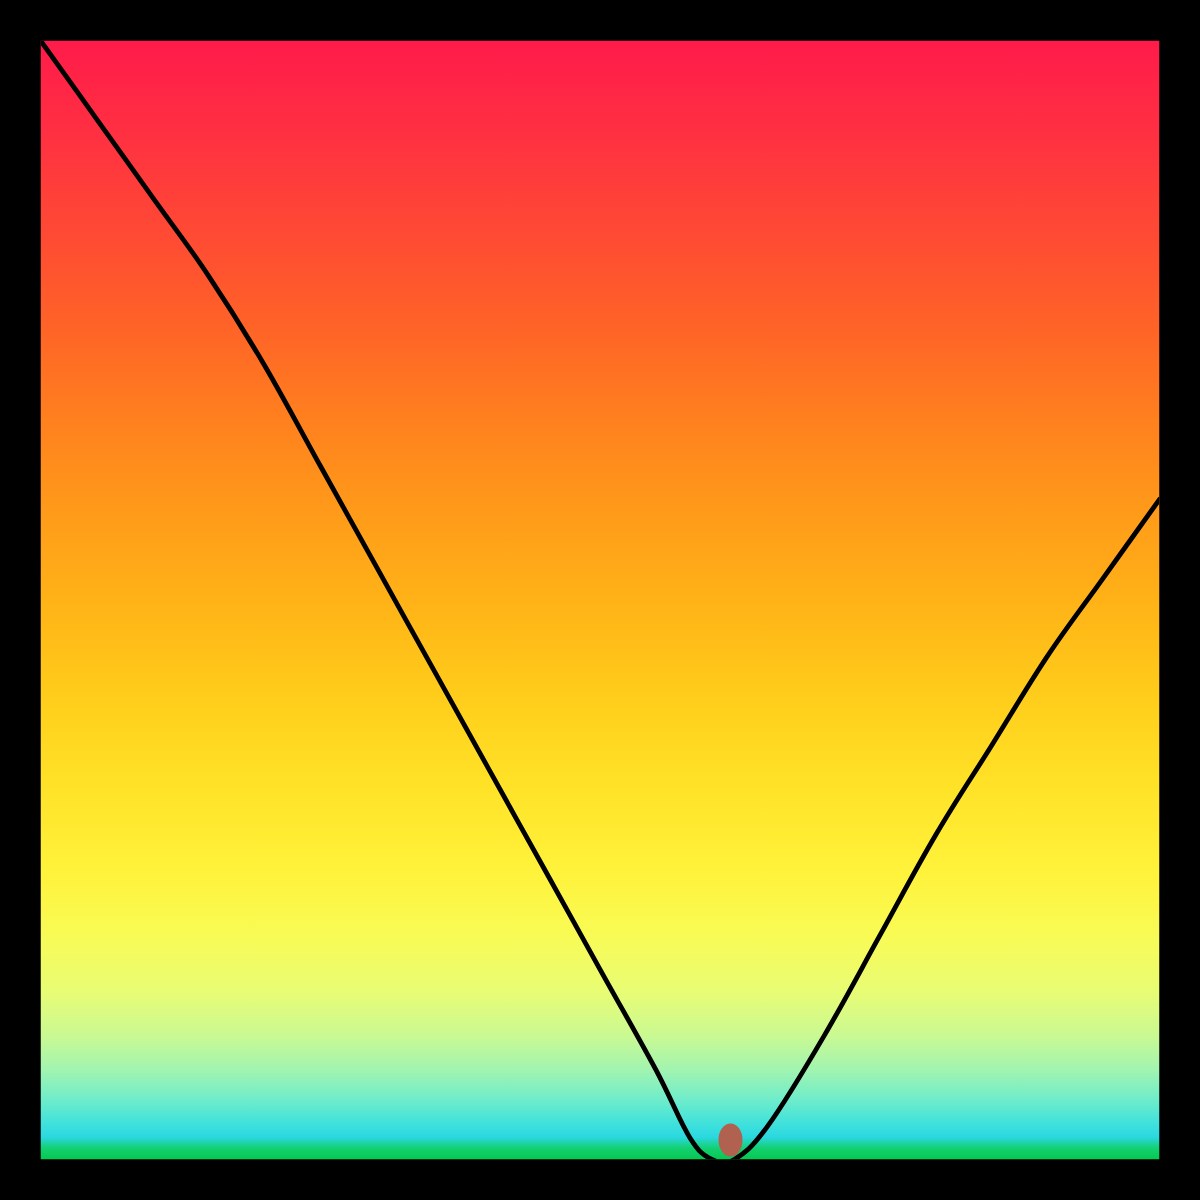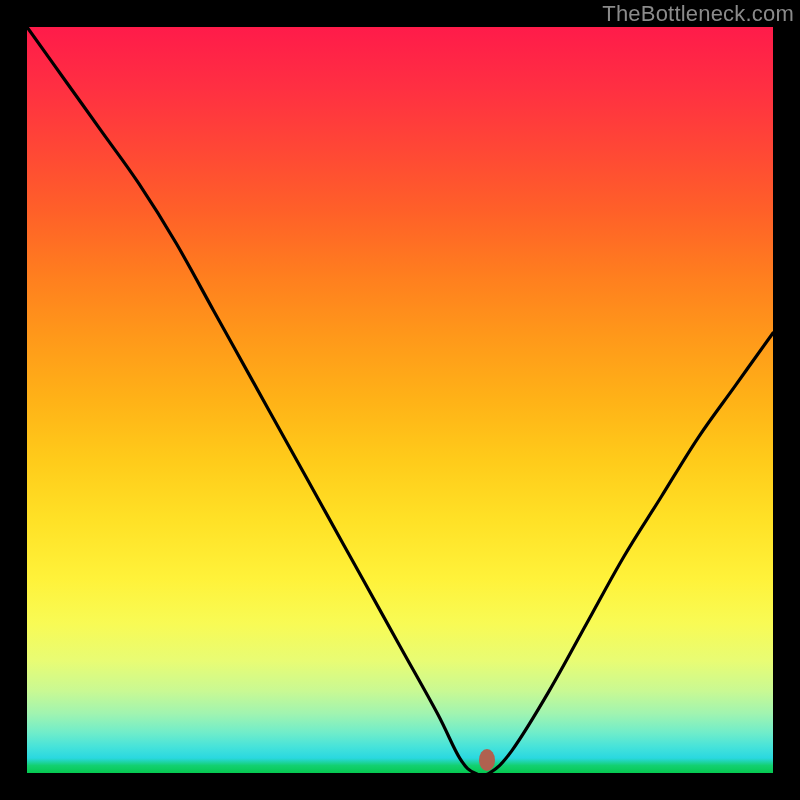--- a/index.html
+++ b/index.html
@@ -75,21 +75,20 @@
     font-weight: 400;
     letter-spacing: 0.2px;
     user-select: none;
   }
 </style>
 </head>
 <body>
 
 <div class="frame">
 
-  <div class="watermark">TheBottleneck.com</div>
 
   <div class="plot">
     <div class="gradient"></div>
 
     <svg class="curve" viewBox="0 0 746 746" preserveAspectRatio="none">
       <path fill="none" stroke="#000" stroke-width="3.2" stroke-linecap="round" stroke-linejoin="round" d="M 0.0 0.0 C 6.7 9.4, 23.9 33.4, 37.3 52.2 C 50.7 71.0, 61.2 85.6, 74.6 104.4 C 88.0 123.2, 98.5 136.5, 111.9 156.7 C 125.3 176.8, 135.8 193.5, 149.2 216.3 C 162.6 239.2, 173.1 259.3, 186.5 283.5 C 199.9 307.7, 210.4 326.4, 223.8 350.6 C 237.2 374.8, 247.7 393.6, 261.1 417.8 C 274.5 441.9, 285.0 460.7, 298.4 484.9 C 311.8 509.1, 322.3 527.9, 335.7 552.0 C 349.1 576.2, 359.6 595.0, 373.0 619.2 C 386.4 643.4, 399.6 666.2, 410.3 686.3 C 421.0 706.5, 426.0 720.3, 432.7 731.1 C 439.4 741.8, 442.2 743.3, 447.6 746.0 C 453.0 748.7, 455.8 750.0, 462.5 746.0 C 469.2 742.0, 474.2 738.4, 484.9 723.6 C 495.6 708.8, 508.8 686.8, 522.2 663.9 C 535.6 641.1, 546.1 621.0, 559.5 596.8 C 572.9 572.6, 583.4 552.5, 596.8 529.7 C 610.2 506.8, 620.7 491.5, 634.1 470.0 C 647.5 448.5, 658.0 430.4, 671.4 410.3 C 684.8 390.2, 695.3 376.9, 708.7 358.1 C 722.1 339.3, 739.3 315.3, 746.0 305.9"></path>
     </svg>
 
     <div class="marker" style="left: 452px; top: 722px;"></div>
   </div>

